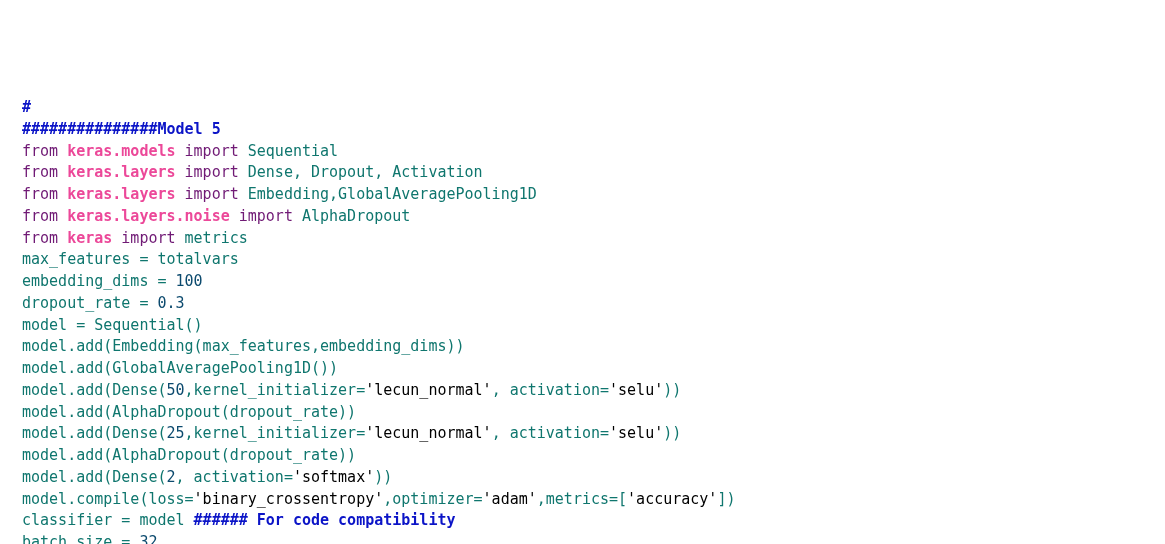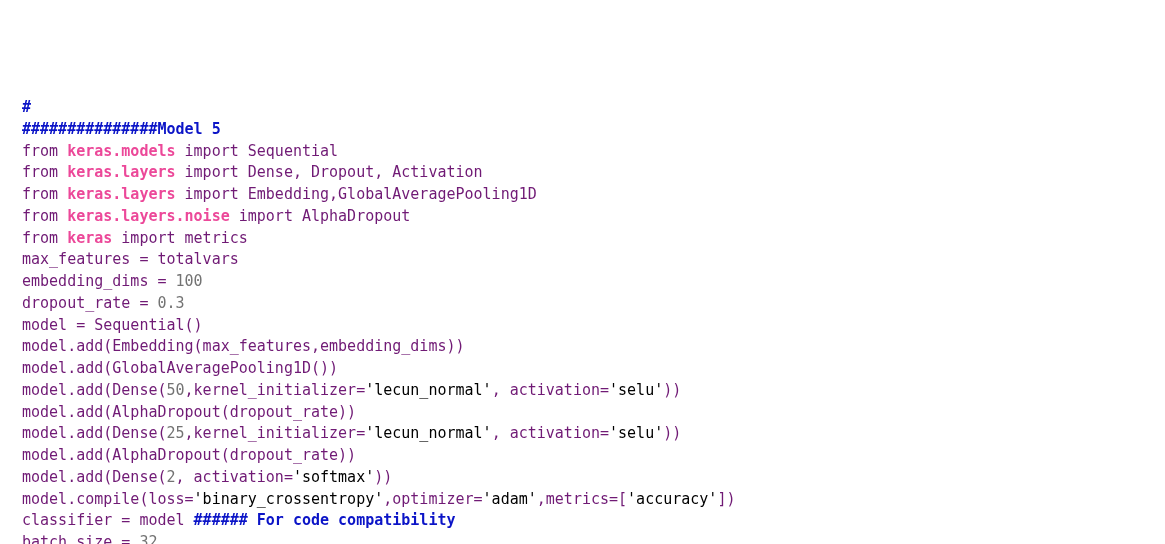--- a/index.html
+++ b/index.html
@@ -7,24 +7,24 @@
     padding: 10px 22px;
     background: #ffffff;
     font-family: "DejaVu Sans Mono", "Liberation Mono", Consolas, monospace;
     font-size: 15px;
     line-height: 1.45;
     color: #2e2e2e;
     white-space: pre;
   }
   .code { display: block; }
   .line { display: block; }
-  .tok-default  { color: #701a75; }
+  .tok-default  { color: #0f766e; }
   .tok-keyword  { color: #701a75; } 
   .tok-module   { color: #ec4899; font-weight: bold; } 
-  .tok-number   { color: #737373; } 
+  .tok-number   { color: #0c4a6e; } 
   .tok-string   { color: #000000; } 
   .tok-comment  { color: #0b14c7; font-weight: bold; } 
 </style>
 </head>
 <body>
 
 
 
 <div class="code" id="code-block"><span class="line"><span class="tok-comment">#</span></span><span class="line"><span class="tok-comment">###############Model 5</span></span><span class="line"><span class="tok-keyword">from</span><span class="tok-default"> </span><span class="tok-module">keras.models</span><span class="tok-default"> </span><span class="tok-keyword">import</span><span class="tok-default"> Sequential</span></span><span class="line"><span class="tok-keyword">from</span><span class="tok-default"> </span><span class="tok-module">keras.layers</span><span class="tok-default"> </span><span class="tok-keyword">import</span><span class="tok-default"> Dense, Dropout, Activation</span></span><span class="line"><span class="tok-keyword">from</span><span class="tok-default"> </span><span class="tok-module">keras.layers</span><span class="tok-default"> </span><span class="tok-keyword">import</span><span class="tok-default"> Embedding,GlobalAveragePooling1D</span></span><span class="line"><span class="tok-keyword">from</span><span class="tok-default"> </span><span class="tok-module">keras.layers.noise</span><span class="tok-default"> </span><span class="tok-keyword">import</span><span class="tok-default"> AlphaDropout</span></span><span class="line"><span class="tok-keyword">from</span><span class="tok-default"> </span><span class="tok-module">keras</span><span class="tok-default"> </span><span class="tok-keyword">import</span><span class="tok-default"> metrics</span></span><span class="line"><span class="tok-default">max_features = totalvars</span></span><span class="line"><span class="tok-default">embedding_dims = </span><span class="tok-number">100</span></span><span class="line"><span class="tok-default">dropout_rate = </span><span class="tok-number">0.3</span></span><span class="line"><span class="tok-default">model = Sequential()</span></span><span class="line"><span class="tok-default">model.add(Embedding(max_features,embedding_dims))</span></span><span class="line"><span class="tok-default">model.add(GlobalAveragePooling1D())</span></span><span class="line"><span class="tok-default">model.add(Dense(</span><span class="tok-number">50</span><span class="tok-default">,kernel_initializer=</span><span class="tok-string">'lecun_normal'</span><span class="tok-default">, activation=</span><span class="tok-string">'selu'</span><span class="tok-default">))</span></span><span class="line"><span class="tok-default">model.add(AlphaDropout(dropout_rate))</span></span><span class="line"><span class="tok-default">model.add(Dense(</span><span class="tok-number">25</span><span class="tok-default">,kernel_initializer=</span><span class="tok-string">'lecun_normal'</span><span class="tok-default">, activation=</span><span class="tok-string">'selu'</span><span class="tok-default">))</span></span><span class="line"><span class="tok-default">model.add(AlphaDropout(dropout_rate))</span></span><span class="line"><span class="tok-default">model.add(Dense(</span><span class="tok-number">2</span><span class="tok-default">, activation=</span><span class="tok-string">'softmax'</span><span class="tok-default">))</span></span><span class="line"><span class="tok-default">model.compile(loss=</span><span class="tok-string">'binary_crossentropy'</span><span class="tok-default">,optimizer=</span><span class="tok-string">'adam'</span><span class="tok-default">,metrics=[</span><span class="tok-string">'accuracy'</span><span class="tok-default">])</span></span><span class="line"><span class="tok-default">classifier = model </span><span class="tok-comment">###### For code compatibility</span></span><span class="line"><span class="tok-default">batch_size = </span><span class="tok-number">32</span></span></div>
 

